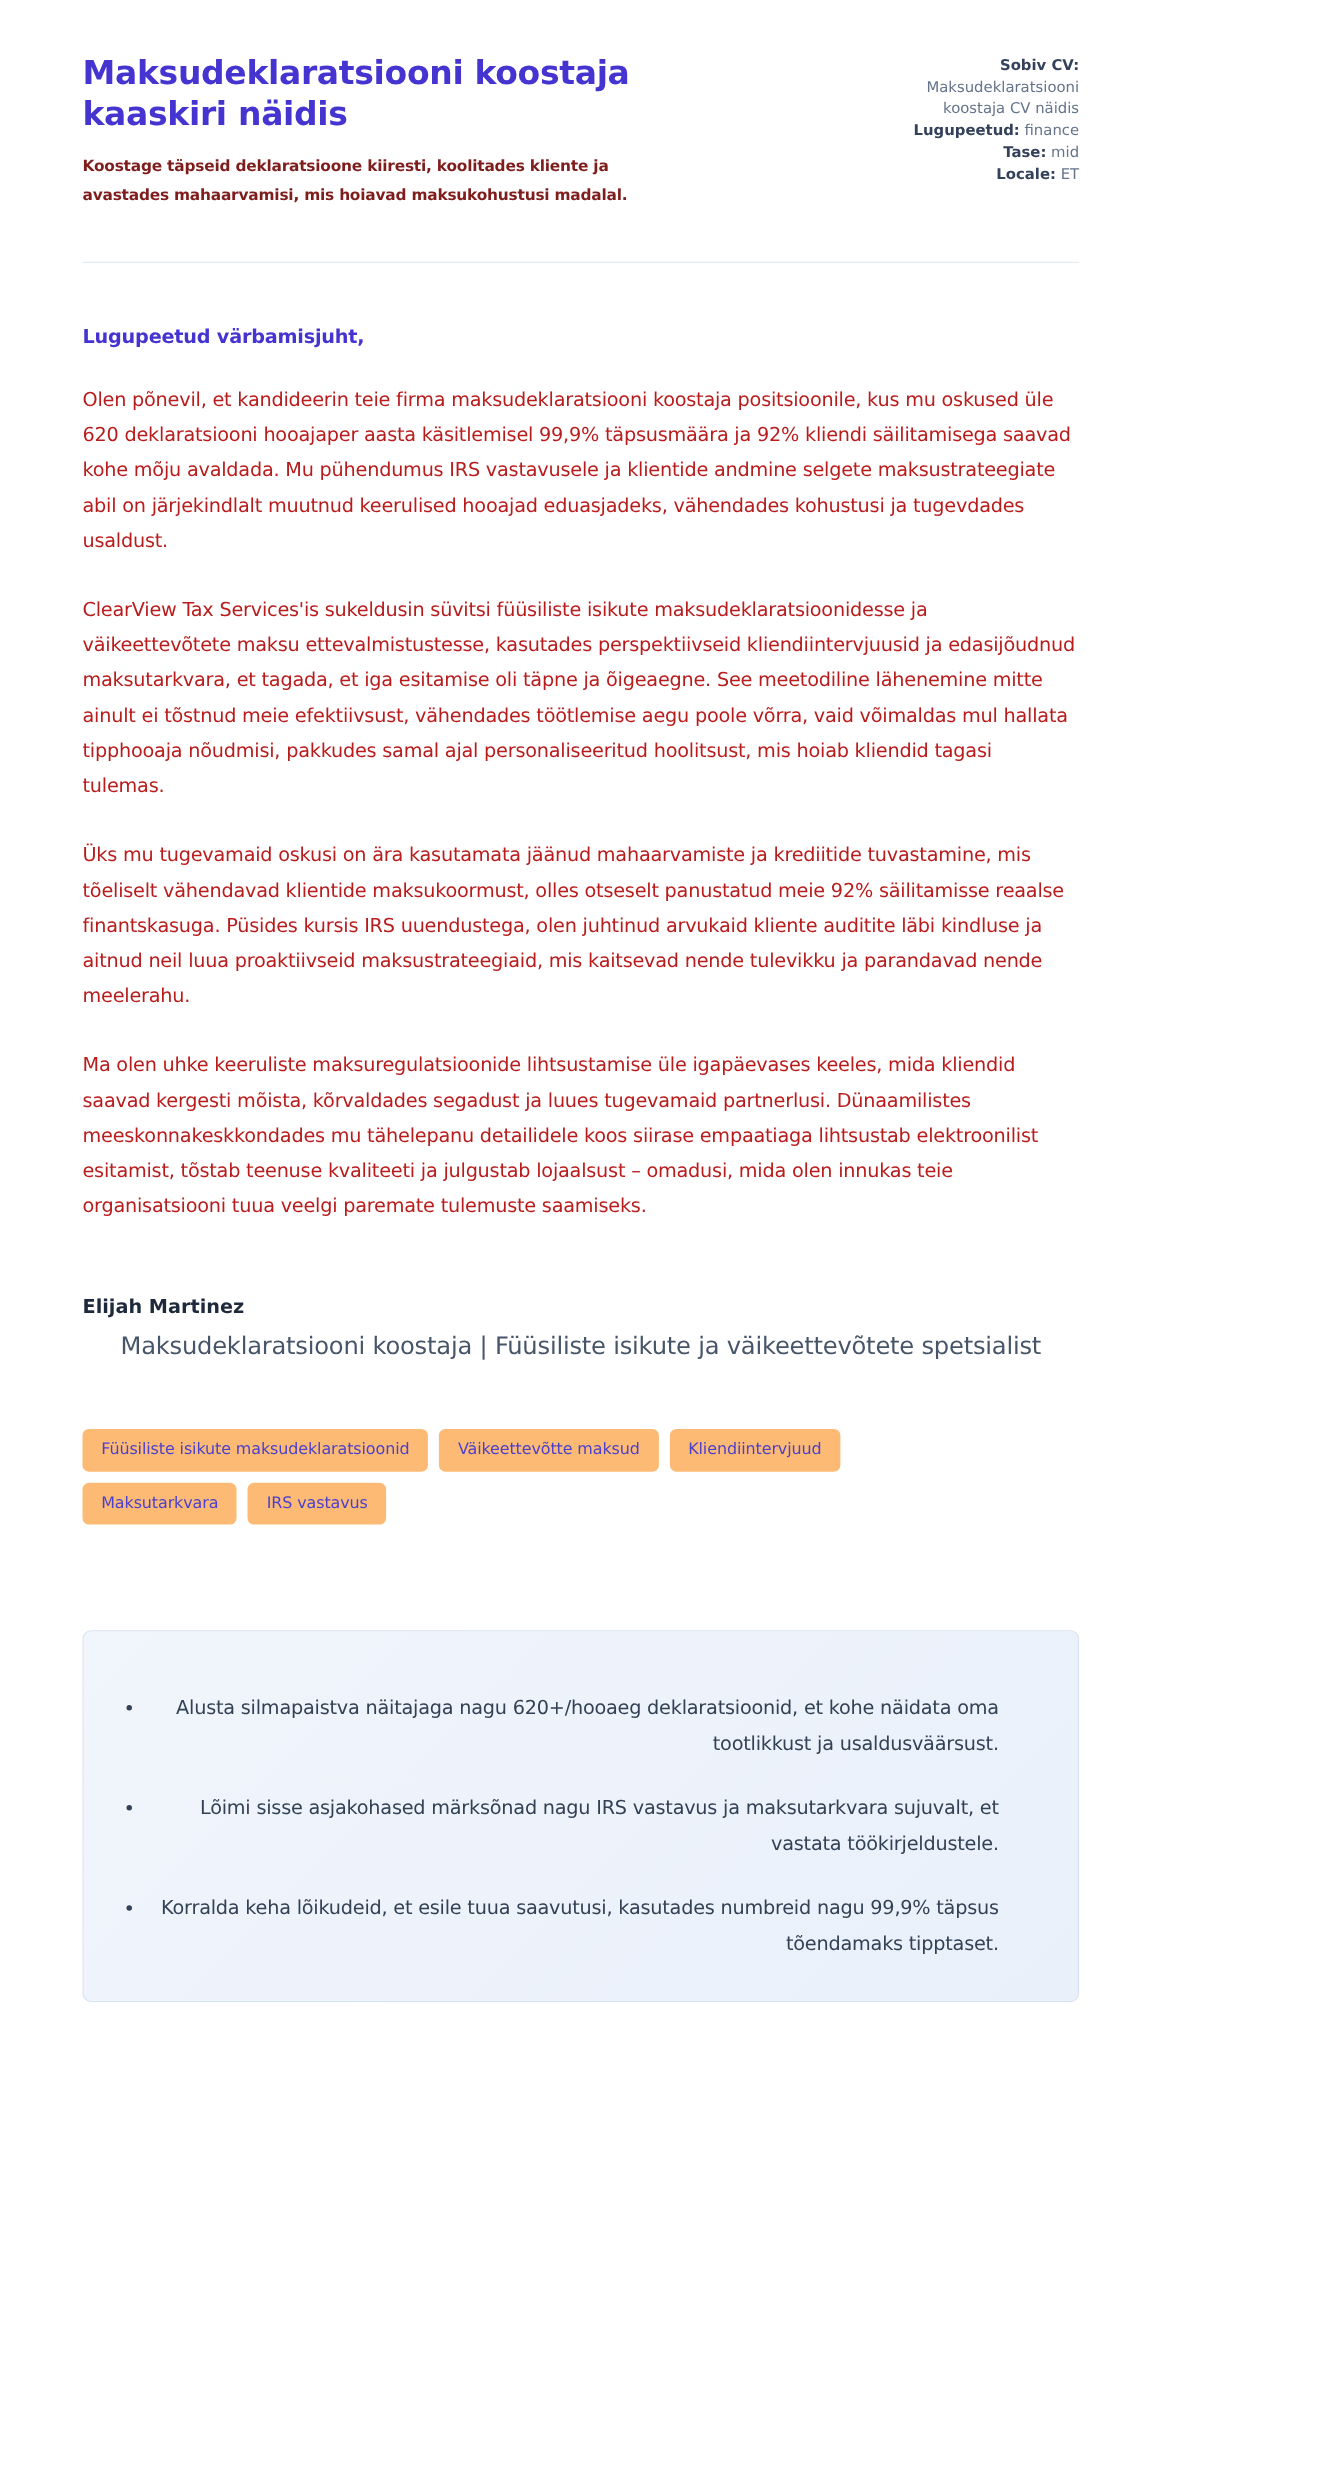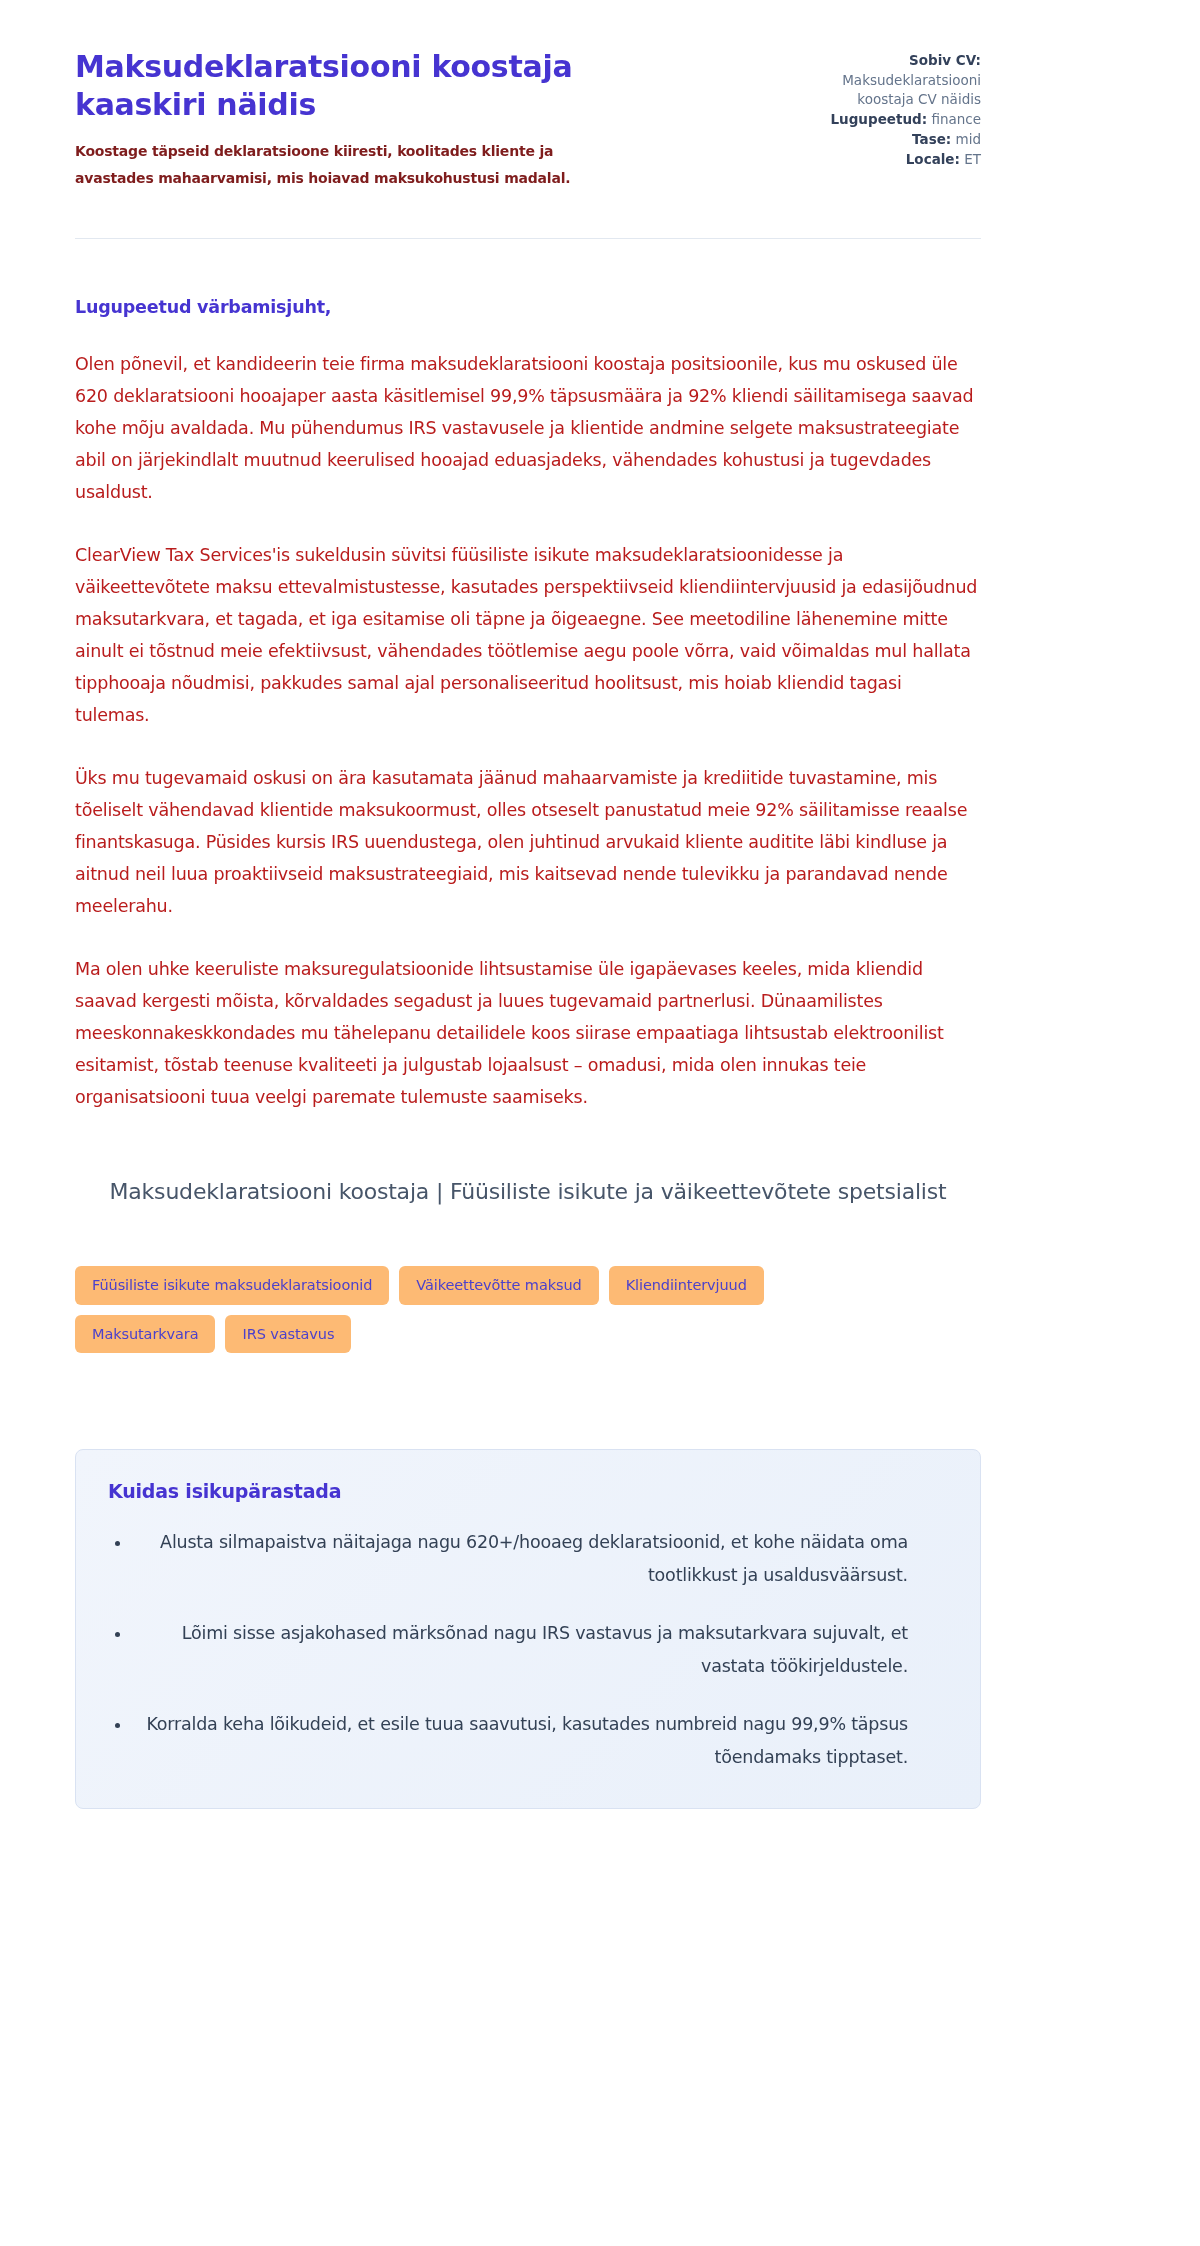--- a/index.html
+++ b/index.html
@@ -129,34 +129,34 @@
   <hr class="divider">
 
   <section class="letter">
     <div class="greeting">Lugupeetud värbamisjuht,</div>
     <p class="para">Olen põnevil, et kandideerin teie firma maksudeklaratsiooni koostaja positsioonile, kus mu oskused üle 620 deklaratsiooni hooajaper aasta käsitlemisel 99,9% täpsusmäära ja 92% kliendi säilitamisega saavad kohe mõju avaldada. Mu pühendumus IRS vastavusele ja klientide andmine selgete maksustrateegiate abil on järjekindlalt muutnud keerulised hooajad eduasjadeks, vähendades kohustusi ja tugevdades usaldust.</p>
     <p class="para">ClearView Tax Services'is sukeldusin süvitsi füüsiliste isikute maksudeklaratsioonidesse ja väikeettevõtete maksu ettevalmistustesse, kasutades perspektiivseid kliendiintervjuusid ja edasijõudnud maksutarkvara, et tagada, et iga esitamise oli täpne ja õigeaegne. See meetodiline lähenemine mitte ainult ei tõstnud meie efektiivsust, vähendades töötlemise aegu poole võrra, vaid võimaldas mul hallata tipphooaja nõudmisi, pakkudes samal ajal personaliseeritud hoolitsust, mis hoiab kliendid tagasi tulemas.</p>
     <p class="para">Üks mu tugevamaid oskusi on ära kasutamata jäänud mahaarvamiste ja krediitide tuvastamine, mis tõeliselt vähendavad klientide maksukoormust, olles otseselt panustatud meie 92% säilitamisse reaalse finantskasuga. Püsides kursis IRS uuendustega, olen juhtinud arvukaid kliente auditite läbi kindluse ja aitnud neil luua proaktiivseid maksustrateegiaid, mis kaitsevad nende tulevikku ja parandavad nende meelerahu.</p>
     <p class="para">Ma olen uhke keeruliste maksuregulatsioonide lihtsustamise üle igapäevases keeles, mida kliendid saavad kergesti mõista, kõrvaldades segadust ja luues tugevamaid partnerlusi. Dünaamilistes meeskonnakeskkondades mu tähelepanu detailidele koos siirase empaatiaga lihtsustab elektroonilist esitamist, tõstab teenuse kvaliteeti ja julgustab lojaalsust – omadusi, mida olen innukas teie organisatsiooni tuua veelgi paremate tulemuste saamiseks.</p>
 
     <div class="signature">
+      <div class="sig-name">Elijah Martinez</div>
       <div class="sig-title">Maksudeklaratsiooni koostaja | Füüsiliste isikute ja väikeettevõtete spetsialist</div>
     </div>
   </section>
 
   <div class="tags">
     <span class="tag">Füüsiliste isikute maksudeklaratsioonid</span>
     <span class="tag">Väikeettevõtte maksud</span>
     <span class="tag">Kliendiintervjuud</span>
     <span class="tag">Maksutarkvara</span>
     <span class="tag">IRS vastavus</span>
   </div>
 
   <section class="tips">
-    <h2 class="tips-title">Kuidas isikupärastada</h2>
     <ul>
       <li>Alusta silmapaistva näitajaga nagu 620+/hooaeg deklaratsioonid, et kohe näidata oma tootlikkust ja usaldusväärsust.</li>
       <li>Lõimi sisse asjakohased märksõnad nagu IRS vastavus ja maksutarkvara sujuvalt, et vastata töökirjeldustele.</li>
       <li>Korralda keha lõikudeid, et esile tuua saavutusi, kasutades numbreid nagu 99,9% täpsus tõendamaks tipptaset.</li>
     </ul>
   </section>
 
 </div>
 
 </body></html>

